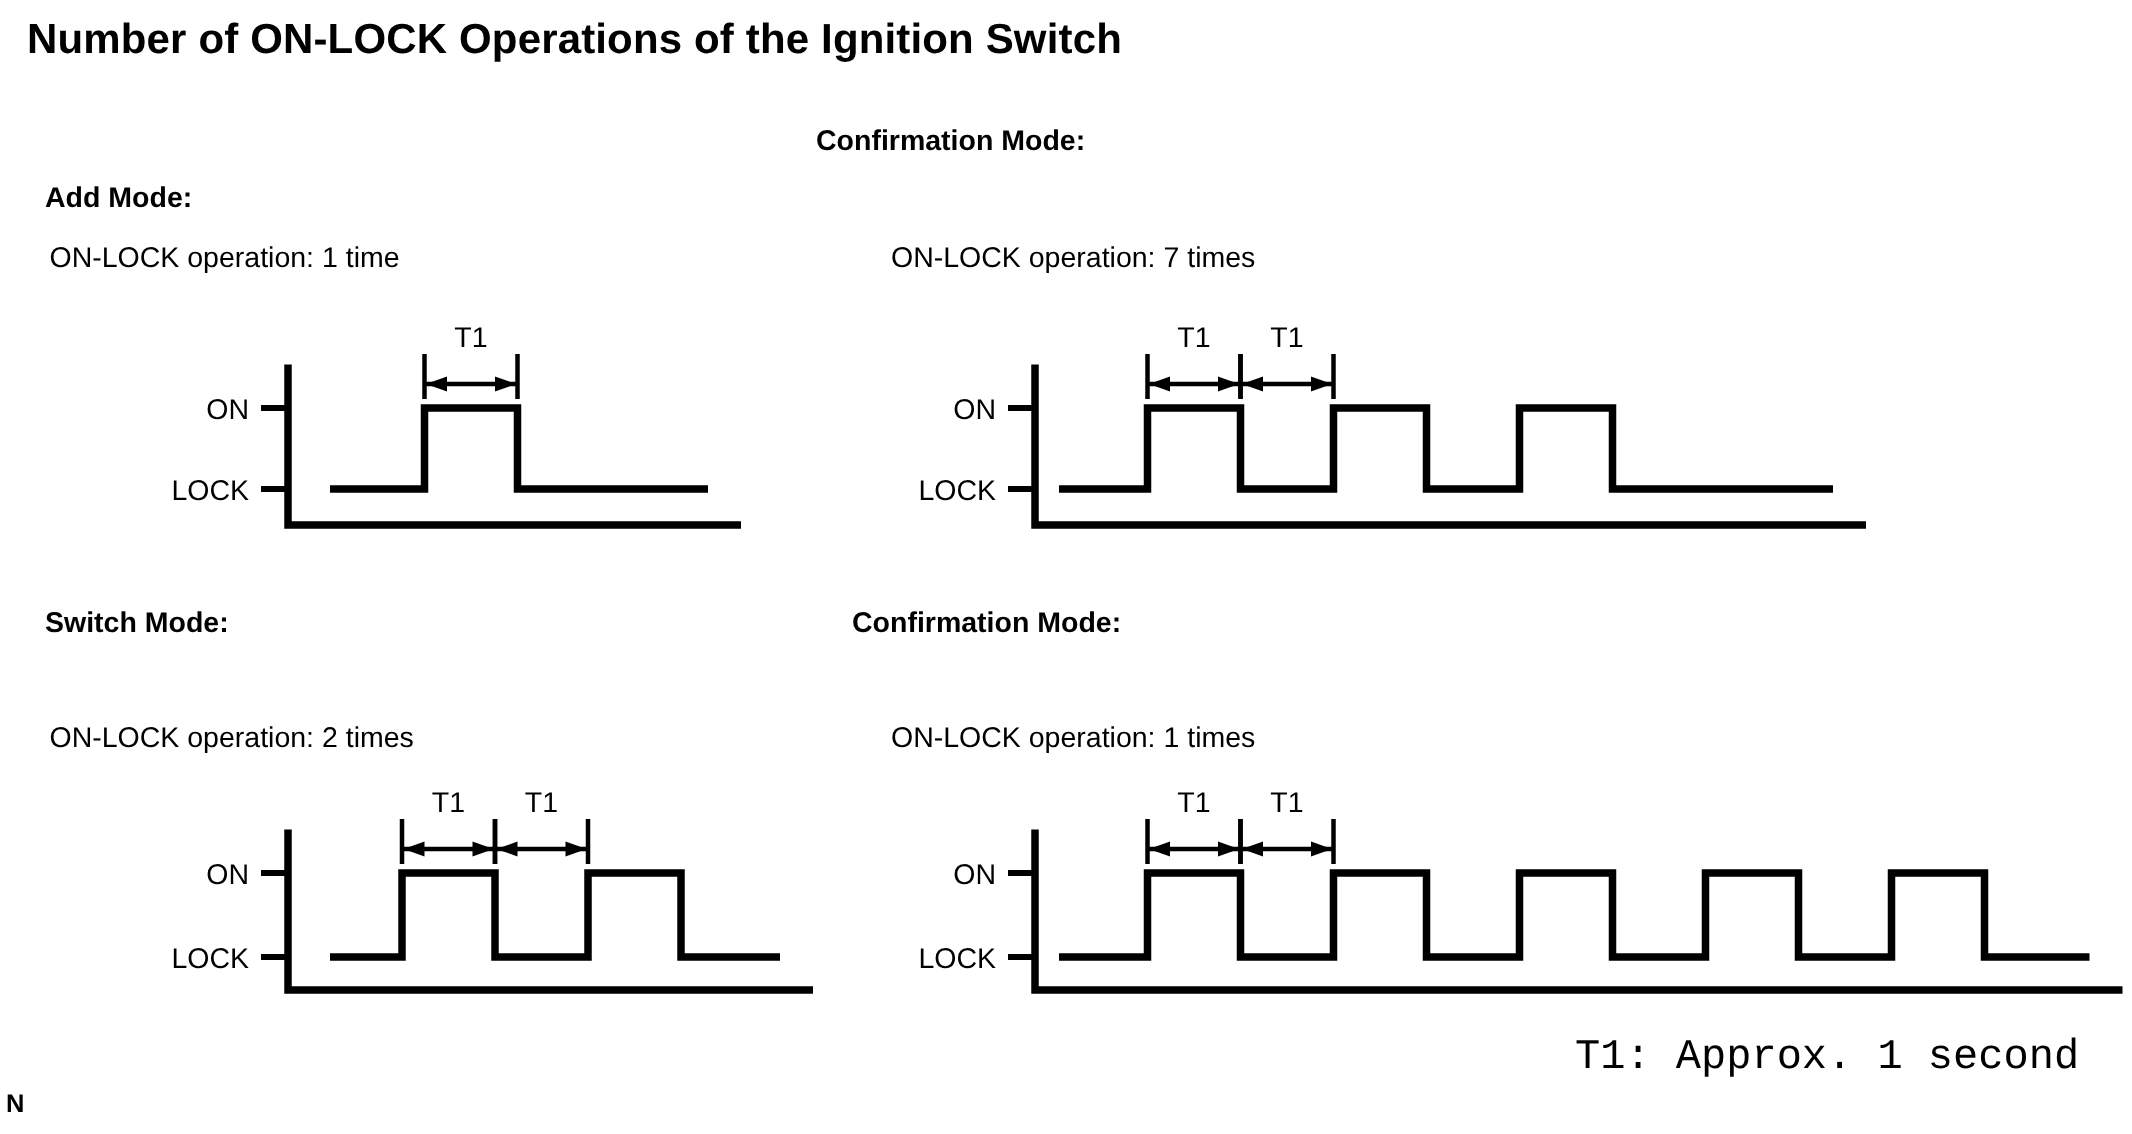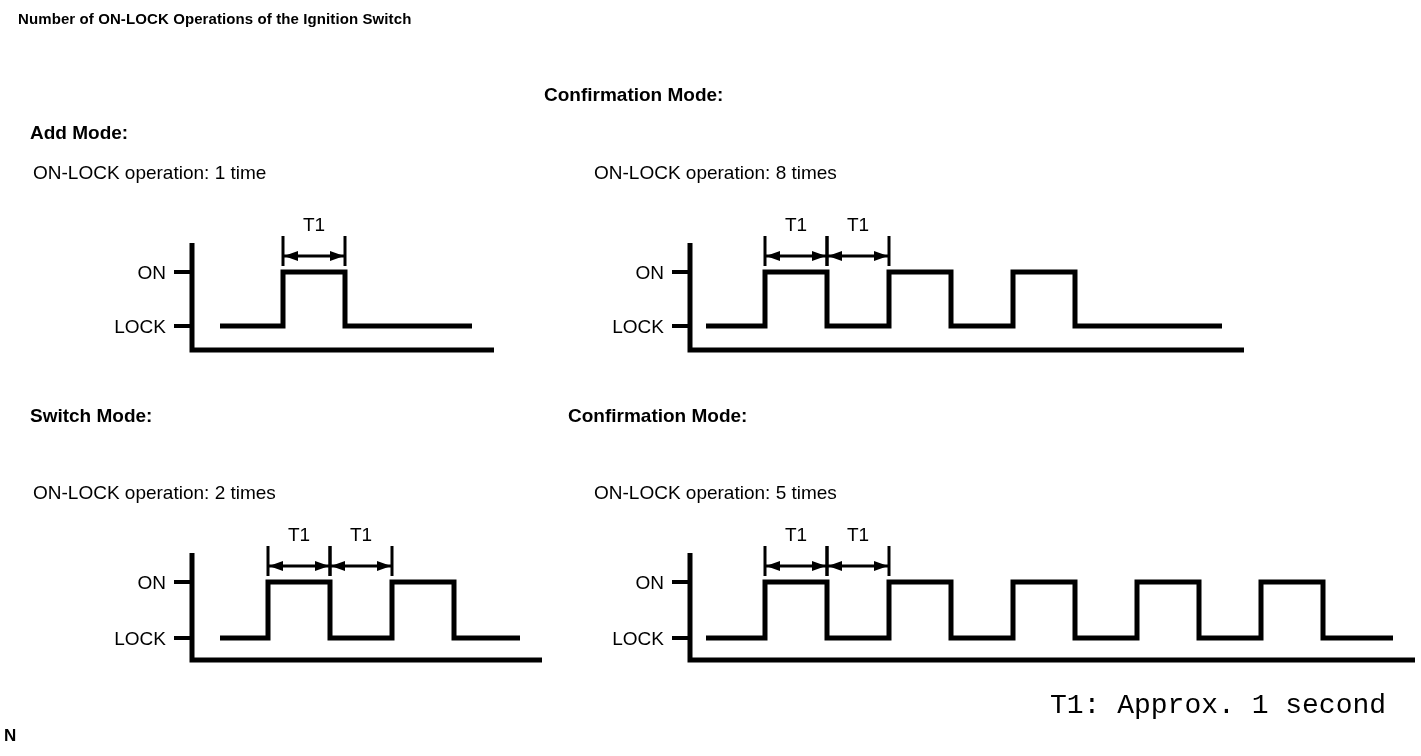--- a/index.html
+++ b/index.html
@@ -3,21 +3,21 @@
 <meta charset="utf-8">
 <style>
   html,body{margin:0;padding:0;background:#ffffff;}
   body{
     width:1421px;height:756px;position:relative;overflow:hidden;
     font-family:"Liberation Sans","DejaVu Sans",sans-serif;
     color:#000000;
   }
   .abs{position:absolute;}
   #page-title{
-    left:18px;top:10px;font-size:15px;font-weight:bold;letter-spacing:.1px;
+    left:18px;top:10px;font-size:28px;font-weight:bold;letter-spacing:.1px;
     white-space:nowrap;
   }
   .mode-heading{font-size:19px;font-weight:bold;white-space:nowrap;}
   .mode-subtitle{font-size:19px;font-weight:normal;white-space:nowrap;margin-top:15px;}
   .panel{position:absolute;}
   .panel svg{display:block;overflow:visible;}
   .wave-line{fill:none;stroke:#000000;stroke-width:5;stroke-linecap:butt;stroke-linejoin:miter;}
   .axis-line{fill:none;stroke:#000000;stroke-width:5;stroke-linecap:butt;}
   .tick-line{fill:none;stroke:#000000;stroke-width:4;}
   .dim-ext{fill:none;stroke:#000000;stroke-width:3;}
@@ -47,21 +47,21 @@
           <path d="M 163 6 L 163 36" class="dim-ext"></path>
           <path d="M 225 6 L 225 36" class="dim-ext"></path>
           <path d="M 164 26 L 224 26" class="dim-arrow"></path>
           <polygon points="164,26 178,21 178,31"></polygon>
           <polygon points="224,26 210,21 210,31"></polygon>
           <text x="194" y="1" text-anchor="middle" class="t1-label">T1</text>
         </g>
       </svg>
     </div>
     <div class="abs mode-heading" style="left: 544px; top: 84px;">Confirmation Mode:</div>
-    <div class="abs mode-subtitle" style="left: 594px; top: 147px;">ON-LOCK operation: 8 times</div>
+    <div class="abs mode-subtitle" style="left: 594px; top: 147px;">ON-LOCK operation: 7 times</div>
     <div class="panel" style="left: 618px; top: 230px; width: 610px; height: 130px;">
       <svg width="610" height="130" viewBox="0 0 610 130">
         <path d="M 72 13 L 72 120 L 626 120" class="axis-line"></path>
         <path d="M 54 42 L 72 42" class="tick-line"></path>
         <path d="M 54 96 L 72 96" class="tick-line"></path>
         <text x="46" y="49" text-anchor="end" class="lvl-label">ON</text>
         <text x="46" y="103" text-anchor="end" class="lvl-label">LOCK</text>
         <path d="M 88 96 L 147 96 L 147 42 L 209 42 L 209 96 L 271 96 L 271 42 L 333 42 L 333 96 L 395 96 L 395 42 L 457 42 L 457 96 L 604 96" class="wave-line"></path>
         <g>
           <path d="M 147 6 L 147 36" class="dim-ext"></path>
@@ -103,21 +103,21 @@
           <path d="M 210 6 L 210 36" class="dim-ext"></path>
           <path d="M 272 6 L 272 36" class="dim-ext"></path>
           <path d="M 211 26 L 271 26" class="dim-arrow"></path>
           <polygon points="211,26 225,21 225,31"></polygon>
           <polygon points="271,26 257,21 257,31"></polygon>
           <text x="241" y="1" text-anchor="middle" class="t1-label">T1</text>
         </g>
       </svg>
     </div>
     <div class="abs mode-heading" style="left: 568px; top: 405px;">Confirmation Mode:</div>
-    <div class="abs mode-subtitle" style="left: 594px; top: 467px;">ON-LOCK operation: 5 times</div>
+    <div class="abs mode-subtitle" style="left: 594px; top: 467px;">ON-LOCK operation: 1 times</div>
     <div class="panel" style="left: 618px; top: 540px; width: 780px; height: 130px;">
       <svg width="780" height="130" viewBox="0 0 780 130">
         <path d="M 72 13 L 72 120 L 797 120" class="axis-line"></path>
         <path d="M 54 42 L 72 42" class="tick-line"></path>
         <path d="M 54 98 L 72 98" class="tick-line"></path>
         <text x="46" y="49" text-anchor="end" class="lvl-label">ON</text>
         <text x="46" y="105" text-anchor="end" class="lvl-label">LOCK</text>
         <path d="M 88 98 L 147 98 L 147 42 L 209 42 L 209 98 L 271 98 L 271 42 L 333 42 L 333 98 L 395 98 L 395 42 L 457 42 L 457 98 L 519 98 L 519 42 L 581 42 L 581 98 L 643 98 L 643 42 L 705 42 L 705 98 L 775 98" class="wave-line"></path>
         <g>
           <path d="M 147 6 L 147 36" class="dim-ext"></path>

